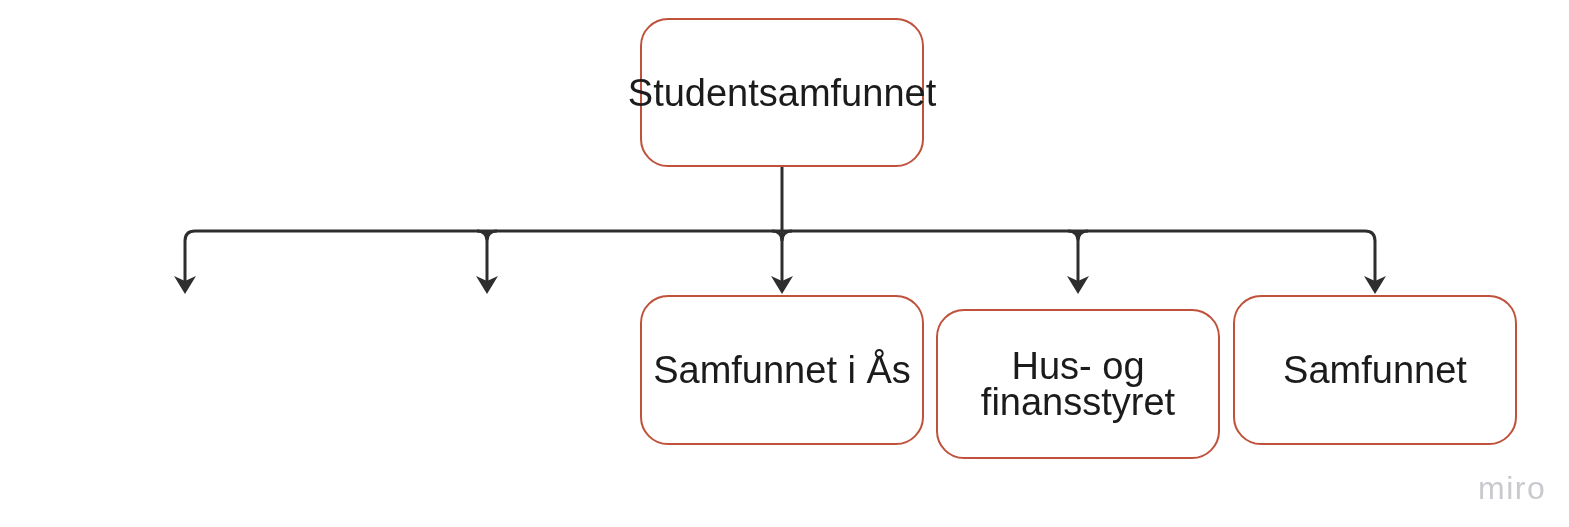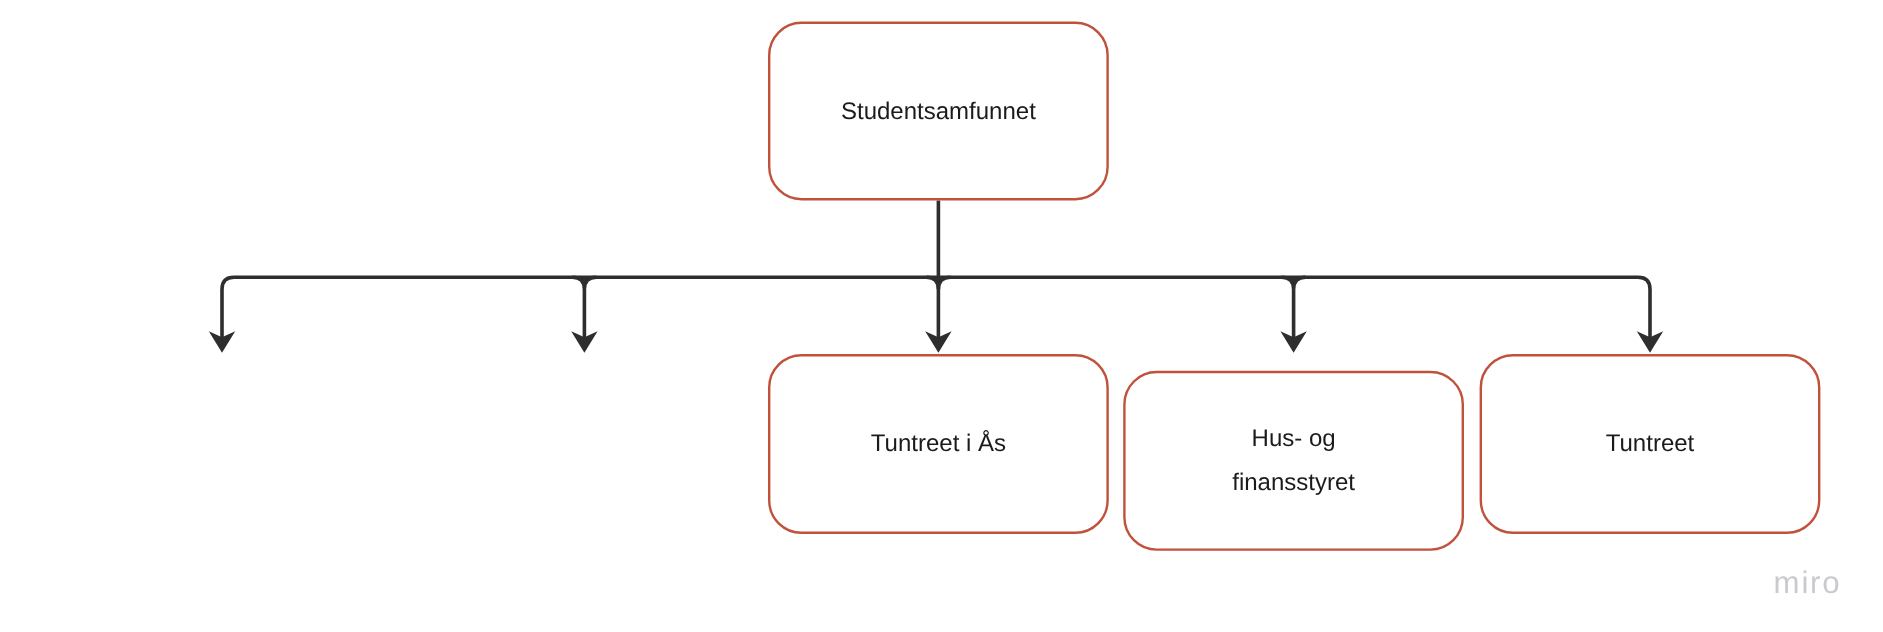--- a/index.html
+++ b/index.html
@@ -30,38 +30,38 @@
     box-sizing: border-box;
     background: #ffffff;
     border: 2.5px solid var(--node-border, #c0523c);
     border-radius: 28px;
     display: flex;
     align-items: center;
     justify-content: center;
     text-align: center;
   }
   .node-label {
-    font-size: 20px;
+    font-size: 38px;
     line-height: 36px;
     color: var(--text, #1b1b1b);
     white-space: pre-line;
     padding: 0 6px;
   }
   .node-root { left: 640px; top: 18px; width: 284px; height: 149px; }
   .node-child { top: 295px; width: 284px; height: 150px; }
   .child-0 { left: 43px; }
   .child-1 { left: 345px; }
   .child-2 { left: 640px; }
   .child-3 { left: 936px; margin-top: 14px; }
   .child-4 { left: 1233px; }
   .watermark {
     position: absolute;
     left: 1478px;
     top: 470px;
-    font-size: 26px;
+    font-size: 32px;
     letter-spacing: 1.5px;
     color: var(--watermark, #c9c9cf);
     user-select: none;
   }
 </style>
 </head>
 <body>
 
 <div class="canvas">
 
@@ -84,27 +84,27 @@
     <path class="arrowhead" d="M1364 276 L1375 294 L1386 276 L1375 281 Z"></path>
   </svg>
 
   <div class="node node-root">
     <span class="node-label">Studentsamfunnet</span>
   </div>
 
 
 
   <div class="node node-child child-2">
-    <span class="node-label">Tuntreet i Ås</span>
+    <span class="node-label">Samfunnet i Ås</span>
   </div>
 
   <div class="node node-child child-3">
     <span class="node-label">Hus- og
 finansstyret</span>
   </div>
 
   <div class="node node-child child-4">
-    <span class="node-label">Tuntreet</span>
+    <span class="node-label">Samfunnet</span>
   </div>
 
   <div class="watermark">miro</div>
 
 </div>
 
 </body></html>

